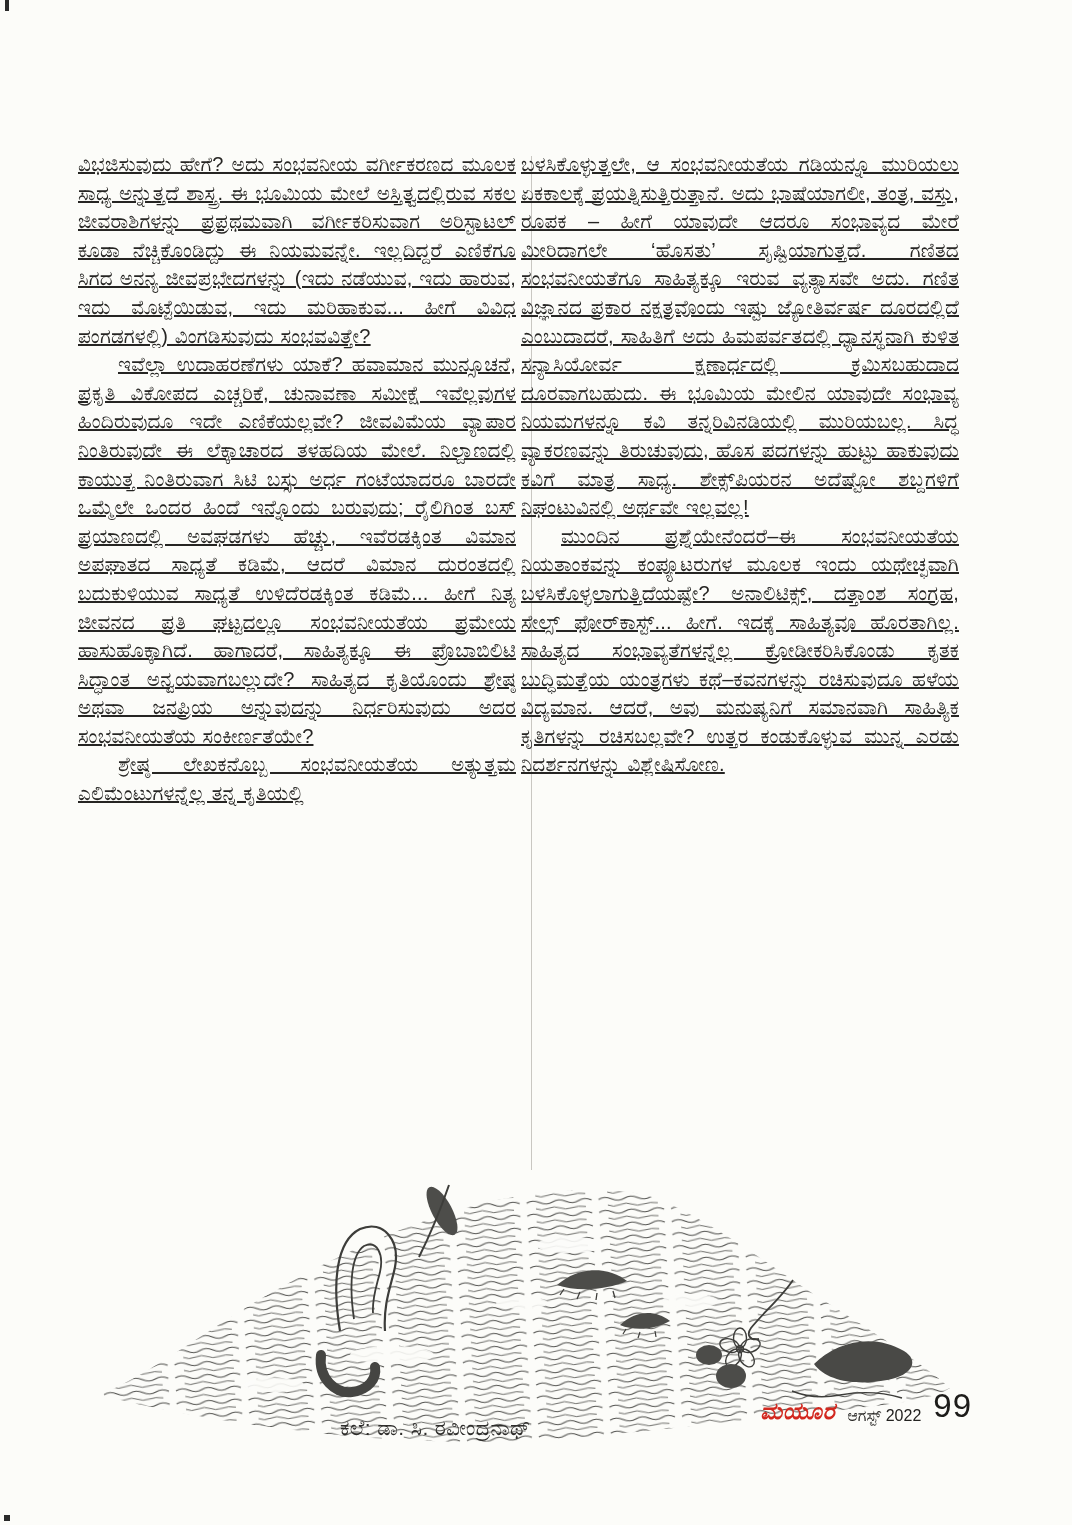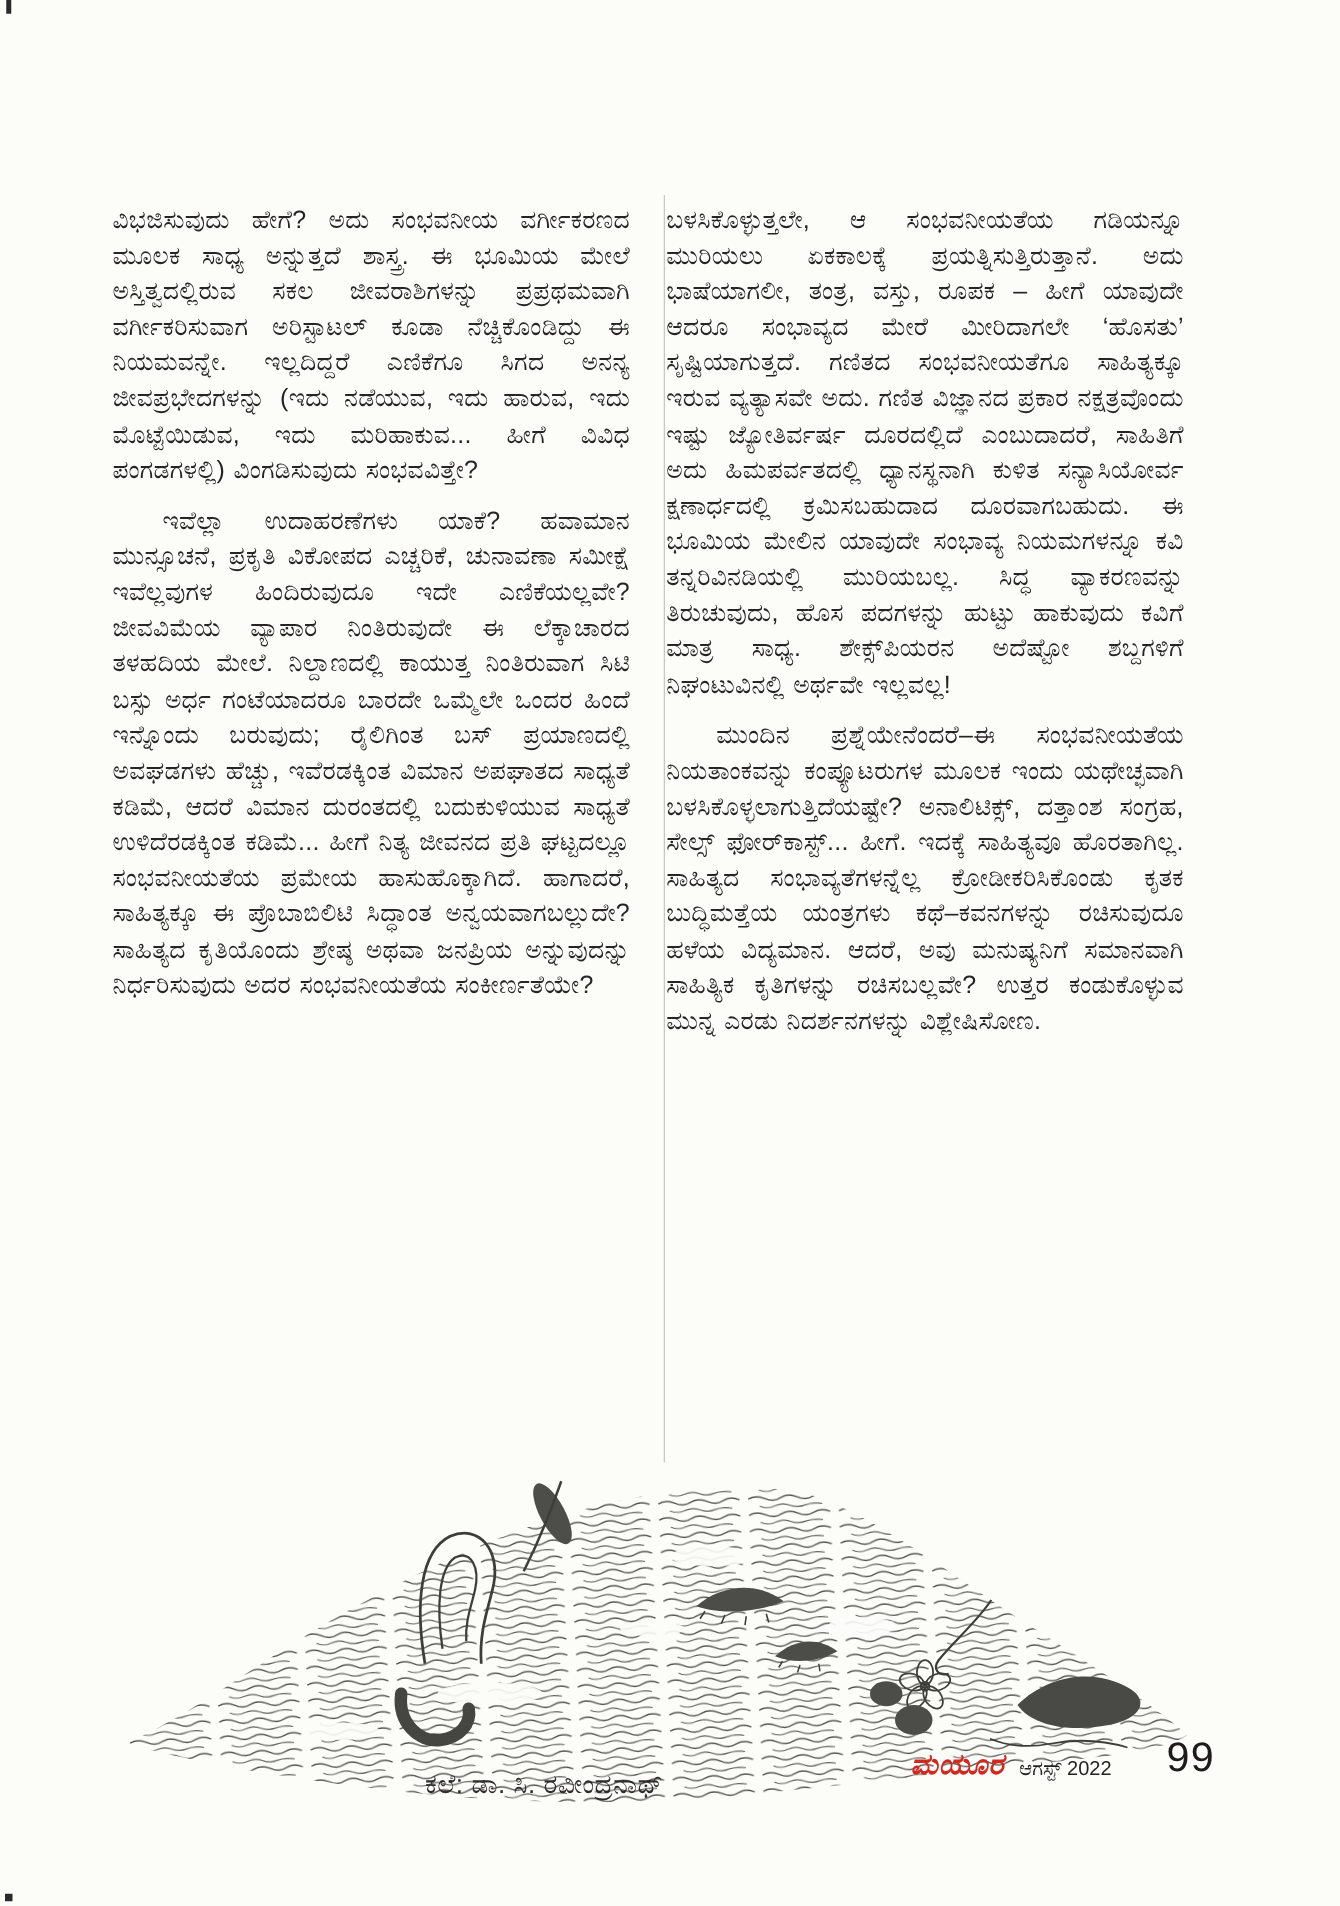--- a/index.html
+++ b/index.html
@@ -12,48 +12,49 @@
   .crop-mark{position:absolute;background:#2a2a2a;}
   .crop-mark.tl{left:5px;top:0;width:4px;height:11px;}
   .crop-mark.bl{left:4px;top:1515px;width:6px;height:6px;}
   .col{
     position:absolute;top:150px;width:438px;height:1040px;overflow:hidden;
     font-size:20px;line-height:28.6px;text-align:justify;
     letter-spacing:.2px;word-spacing:1px;
   }
   .col-left{left:78px;}
   .col-right{left:521px;}
-  .col p{margin:12px;}
+  .col p{margin:0;text-decoration:underline;}
   .col p.indent{text-indent:40px;}
   .divider{position:absolute;left:531px;top:156px;width:1px;height:1014px;background:#c9c7c2;}
   .illustration{position:absolute;left:92px;top:1183px;width:880px;height:268px;}
   .caption{
     position:absolute;left:340px;top:1416px;width:400px;
     text-align:left;font-size:21px;color:#2e2d2b;letter-spacing:.4px;
   }
   .footer{
     position:absolute;top:1387px;right:100px;
     display:flex;align-items:flex-end;gap:12px;white-space:nowrap;
   }
   .footer .mag{color:#d2281f;font-size:23px;font-weight:bold;font-style:italic;letter-spacing:.5px;}
   .footer .issue{font-size:16px;color:#232220;}
-  .footer .pagenum{font-size:33px;color:#1d1c1a;letter-spacing:1px;margin-left:32px;}
+  .footer .pagenum{font-size:33px;color:#1d1c1a;letter-spacing:1px;}
   svg .stroke{stroke:#3d3d3a;fill:none;}
 </style>
 </head>
 <body>
 
 <div class="page">
 
   <div class="crop-mark tl"></div>
   <div class="crop-mark bl"></div>
 
   <div class="col col-left">
       <p class="para">ವಿಭಜಿಸುವುದು ಹೇಗೆ? ಅದು ಸಂಭವನೀಯ ವರ್ಗೀಕರಣದ ಮೂಲಕ ಸಾಧ್ಯ ಅನ್ನುತ್ತದೆ ಶಾಸ್ತ್ರ. ಈ ಭೂಮಿಯ ಮೇಲೆ ಅಸ್ತಿತ್ವದಲ್ಲಿರುವ ಸಕಲ ಜೀವರಾಶಿಗಳನ್ನು ಪ್ರಪ್ರಥಮವಾಗಿ ವರ್ಗೀಕರಿಸುವಾಗ ಅರಿಸ್ಟಾಟಲ್ ಕೂಡಾ ನೆಚ್ಚಿಕೊಂಡಿದ್ದು ಈ ನಿಯಮವನ್ನೇ. ಇಲ್ಲದಿದ್ದರೆ ಎಣಿಕೆಗೂ ಸಿಗದ ಅನನ್ಯ ಜೀವಪ್ರಭೇದಗಳನ್ನು (ಇದು ನಡೆಯುವ, ಇದು ಹಾರುವ, ಇದು ಮೊಟ್ಟೆಯಿಡುವ, ಇದು ಮರಿಹಾಕುವ... ಹೀಗೆ ವಿವಿಧ ಪಂಗಡಗಳಲ್ಲಿ) ವಿಂಗಡಿಸುವುದು ಸಂಭವವಿತ್ತೇ?</p>
       <p class="para indent">ಇವೆಲ್ಲಾ ಉದಾಹರಣೆಗಳು ಯಾಕೆ? ಹವಾಮಾನ ಮುನ್ಸೂಚನೆ, ಪ್ರಕೃತಿ ವಿಕೋಪದ ಎಚ್ಚರಿಕೆ, ಚುನಾವಣಾ ಸಮೀಕ್ಷೆ ಇವೆಲ್ಲವುಗಳ ಹಿಂದಿರುವುದೂ ಇದೇ ಎಣಿಕೆಯಲ್ಲವೇ? ಜೀವವಿಮೆಯ ವ್ಯಾಪಾರ ನಿಂತಿರುವುದೇ ಈ ಲೆಕ್ಕಾಚಾರದ ತಳಹದಿಯ ಮೇಲೆ. ನಿಲ್ದಾಣದಲ್ಲಿ ಕಾಯುತ್ತ ನಿಂತಿರುವಾಗ ಸಿಟಿ ಬಸ್ಸು ಅರ್ಧ ಗಂಟೆಯಾದರೂ ಬಾರದೇ ಒಮ್ಮೆಲೇ ಒಂದರ ಹಿಂದೆ ಇನ್ನೊಂದು ಬರುವುದು; ರೈಲಿಗಿಂತ ಬಸ್ ಪ್ರಯಾಣದಲ್ಲಿ ಅವಘಡಗಳು ಹೆಚ್ಚು, ಇವೆರಡಕ್ಕಿಂತ ವಿಮಾನ ಅಪಘಾತದ ಸಾಧ್ಯತೆ ಕಡಿಮೆ, ಆದರೆ ವಿಮಾನ ದುರಂತದಲ್ಲಿ ಬದುಕುಳಿಯುವ ಸಾಧ್ಯತೆ ಉಳಿದೆರಡಕ್ಕಿಂತ ಕಡಿಮೆ... ಹೀಗೆ ನಿತ್ಯ ಜೀವನದ ಪ್ರತಿ ಘಟ್ಟದಲ್ಲೂ ಸಂಭವನೀಯತೆಯ ಪ್ರಮೇಯ ಹಾಸುಹೊಕ್ಕಾಗಿದೆ. ಹಾಗಾದರೆ, ಸಾಹಿತ್ಯಕ್ಕೂ ಈ ಪ್ರೊಬಾಬಿಲಿಟಿ ಸಿದ್ಧಾಂತ ಅನ್ವಯವಾಗಬಲ್ಲುದೇ? ಸಾಹಿತ್ಯದ ಕೃತಿಯೊಂದು ಶ್ರೇಷ್ಠ ಅಥವಾ ಜನಪ್ರಿಯ ಅನ್ನುವುದನ್ನು ನಿರ್ಧರಿಸುವುದು ಅದರ ಸಂಭವನೀಯತೆಯ ಸಂಕೀರ್ಣತೆಯೇ?</p>
+      <p class="para indent">ಶ್ರೇಷ್ಠ ಲೇಖಕನೊಬ್ಬ ಸಂಭವನೀಯತೆಯ ಅತ್ಯುತ್ತಮ ಎಲಿಮೆಂಟುಗಳನ್ನೆಲ್ಲ ತನ್ನ ಕೃತಿಯಲ್ಲಿ</p>
     </div>
 
   <div class="divider"></div>
 
   <div class="col col-right">
       <p class="para">ಬಳಸಿಕೊಳ್ಳುತ್ತಲೇ, ಆ ಸಂಭವನೀಯತೆಯ ಗಡಿಯನ್ನೂ ಮುರಿಯಲು ಏಕಕಾಲಕ್ಕೆ ಪ್ರಯತ್ನಿಸುತ್ತಿರುತ್ತಾನೆ. ಅದು ಭಾಷೆಯಾಗಲೀ, ತಂತ್ರ, ವಸ್ತು, ರೂಪಕ – ಹೀಗೆ ಯಾವುದೇ ಆದರೂ ಸಂಭಾವ್ಯದ ಮೇರೆ ಮೀರಿದಾಗಲೇ ‘ಹೊಸತು’ ಸೃಷ್ಟಿಯಾಗುತ್ತದೆ. ಗಣಿತದ ಸಂಭವನೀಯತೆಗೂ ಸಾಹಿತ್ಯಕ್ಕೂ ಇರುವ ವ್ಯತ್ಯಾಸವೇ ಅದು. ಗಣಿತ ವಿಜ್ಞಾನದ ಪ್ರಕಾರ ನಕ್ಷತ್ರವೊಂದು ಇಷ್ಟು ಜ್ಯೋತಿರ್ವರ್ಷ ದೂರದಲ್ಲಿದೆ ಎಂಬುದಾದರೆ, ಸಾಹಿತಿಗೆ ಅದು ಹಿಮಪರ್ವತದಲ್ಲಿ ಧ್ಯಾನಸ್ಥನಾಗಿ ಕುಳಿತ ಸನ್ಯಾಸಿಯೋರ್ವ ಕ್ಷಣಾರ್ಧದಲ್ಲಿ ಕ್ರಮಿಸಬಹುದಾದ ದೂರವಾಗಬಹುದು. ಈ ಭೂಮಿಯ ಮೇಲಿನ ಯಾವುದೇ ಸಂಭಾವ್ಯ ನಿಯಮಗಳನ್ನೂ ಕವಿ ತನ್ನರಿವಿನಡಿಯಲ್ಲಿ ಮುರಿಯಬಲ್ಲ. ಸಿದ್ಧ ವ್ಯಾಕರಣವನ್ನು ತಿರುಚುವುದು, ಹೊಸ ಪದಗಳನ್ನು ಹುಟ್ಟು ಹಾಕುವುದು ಕವಿಗೆ ಮಾತ್ರ ಸಾಧ್ಯ. ಶೇಕ್ಸ್‌ಪಿಯರನ ಅದೆಷ್ಟೋ ಶಬ್ದಗಳಿಗೆ ನಿಘಂಟುವಿನಲ್ಲಿ ಅರ್ಥವೇ ಇಲ್ಲವಲ್ಲ!</p>
       <p class="para indent">ಮುಂದಿನ ಪ್ರಶ್ನೆಯೇನೆಂದರೆ–ಈ ಸಂಭವನೀಯತೆಯ ನಿಯತಾಂಕವನ್ನು ಕಂಪ್ಯೂಟರುಗಳ ಮೂಲಕ ಇಂದು ಯಥೇಚ್ಛವಾಗಿ ಬಳಸಿಕೊಳ್ಳಲಾಗುತ್ತಿದೆಯಷ್ಟೇ? ಅನಾಲಿಟಿಕ್ಸ್, ದತ್ತಾಂಶ ಸಂಗ್ರಹ, ಸೇಲ್ಸ್ ಫೋರ್‌ಕಾಸ್ಟ್... ಹೀಗೆ. ಇದಕ್ಕೆ ಸಾಹಿತ್ಯವೂ ಹೊರತಾಗಿಲ್ಲ. ಸಾಹಿತ್ಯದ ಸಂಭಾವ್ಯತೆಗಳನ್ನೆಲ್ಲ ಕ್ರೋಡೀಕರಿಸಿಕೊಂಡು ಕೃತಕ ಬುದ್ಧಿಮತ್ತೆಯ ಯಂತ್ರಗಳು ಕಥೆ–ಕವನಗಳನ್ನು ರಚಿಸುವುದೂ ಹಳೆಯ ವಿದ್ಯಮಾನ. ಆದರೆ, ಅವು ಮನುಷ್ಯನಿಗೆ ಸಮಾನವಾಗಿ ಸಾಹಿತ್ಯಿಕ ಕೃತಿಗಳನ್ನು ರಚಿಸಬಲ್ಲವೇ? ಉತ್ತರ ಕಂಡುಕೊಳ್ಳುವ ಮುನ್ನ ಎರಡು ನಿದರ್ಶನಗಳನ್ನು ವಿಶ್ಲೇಷಿಸೋಣ.</p>
     </div>
 
   <div class="illustration">

